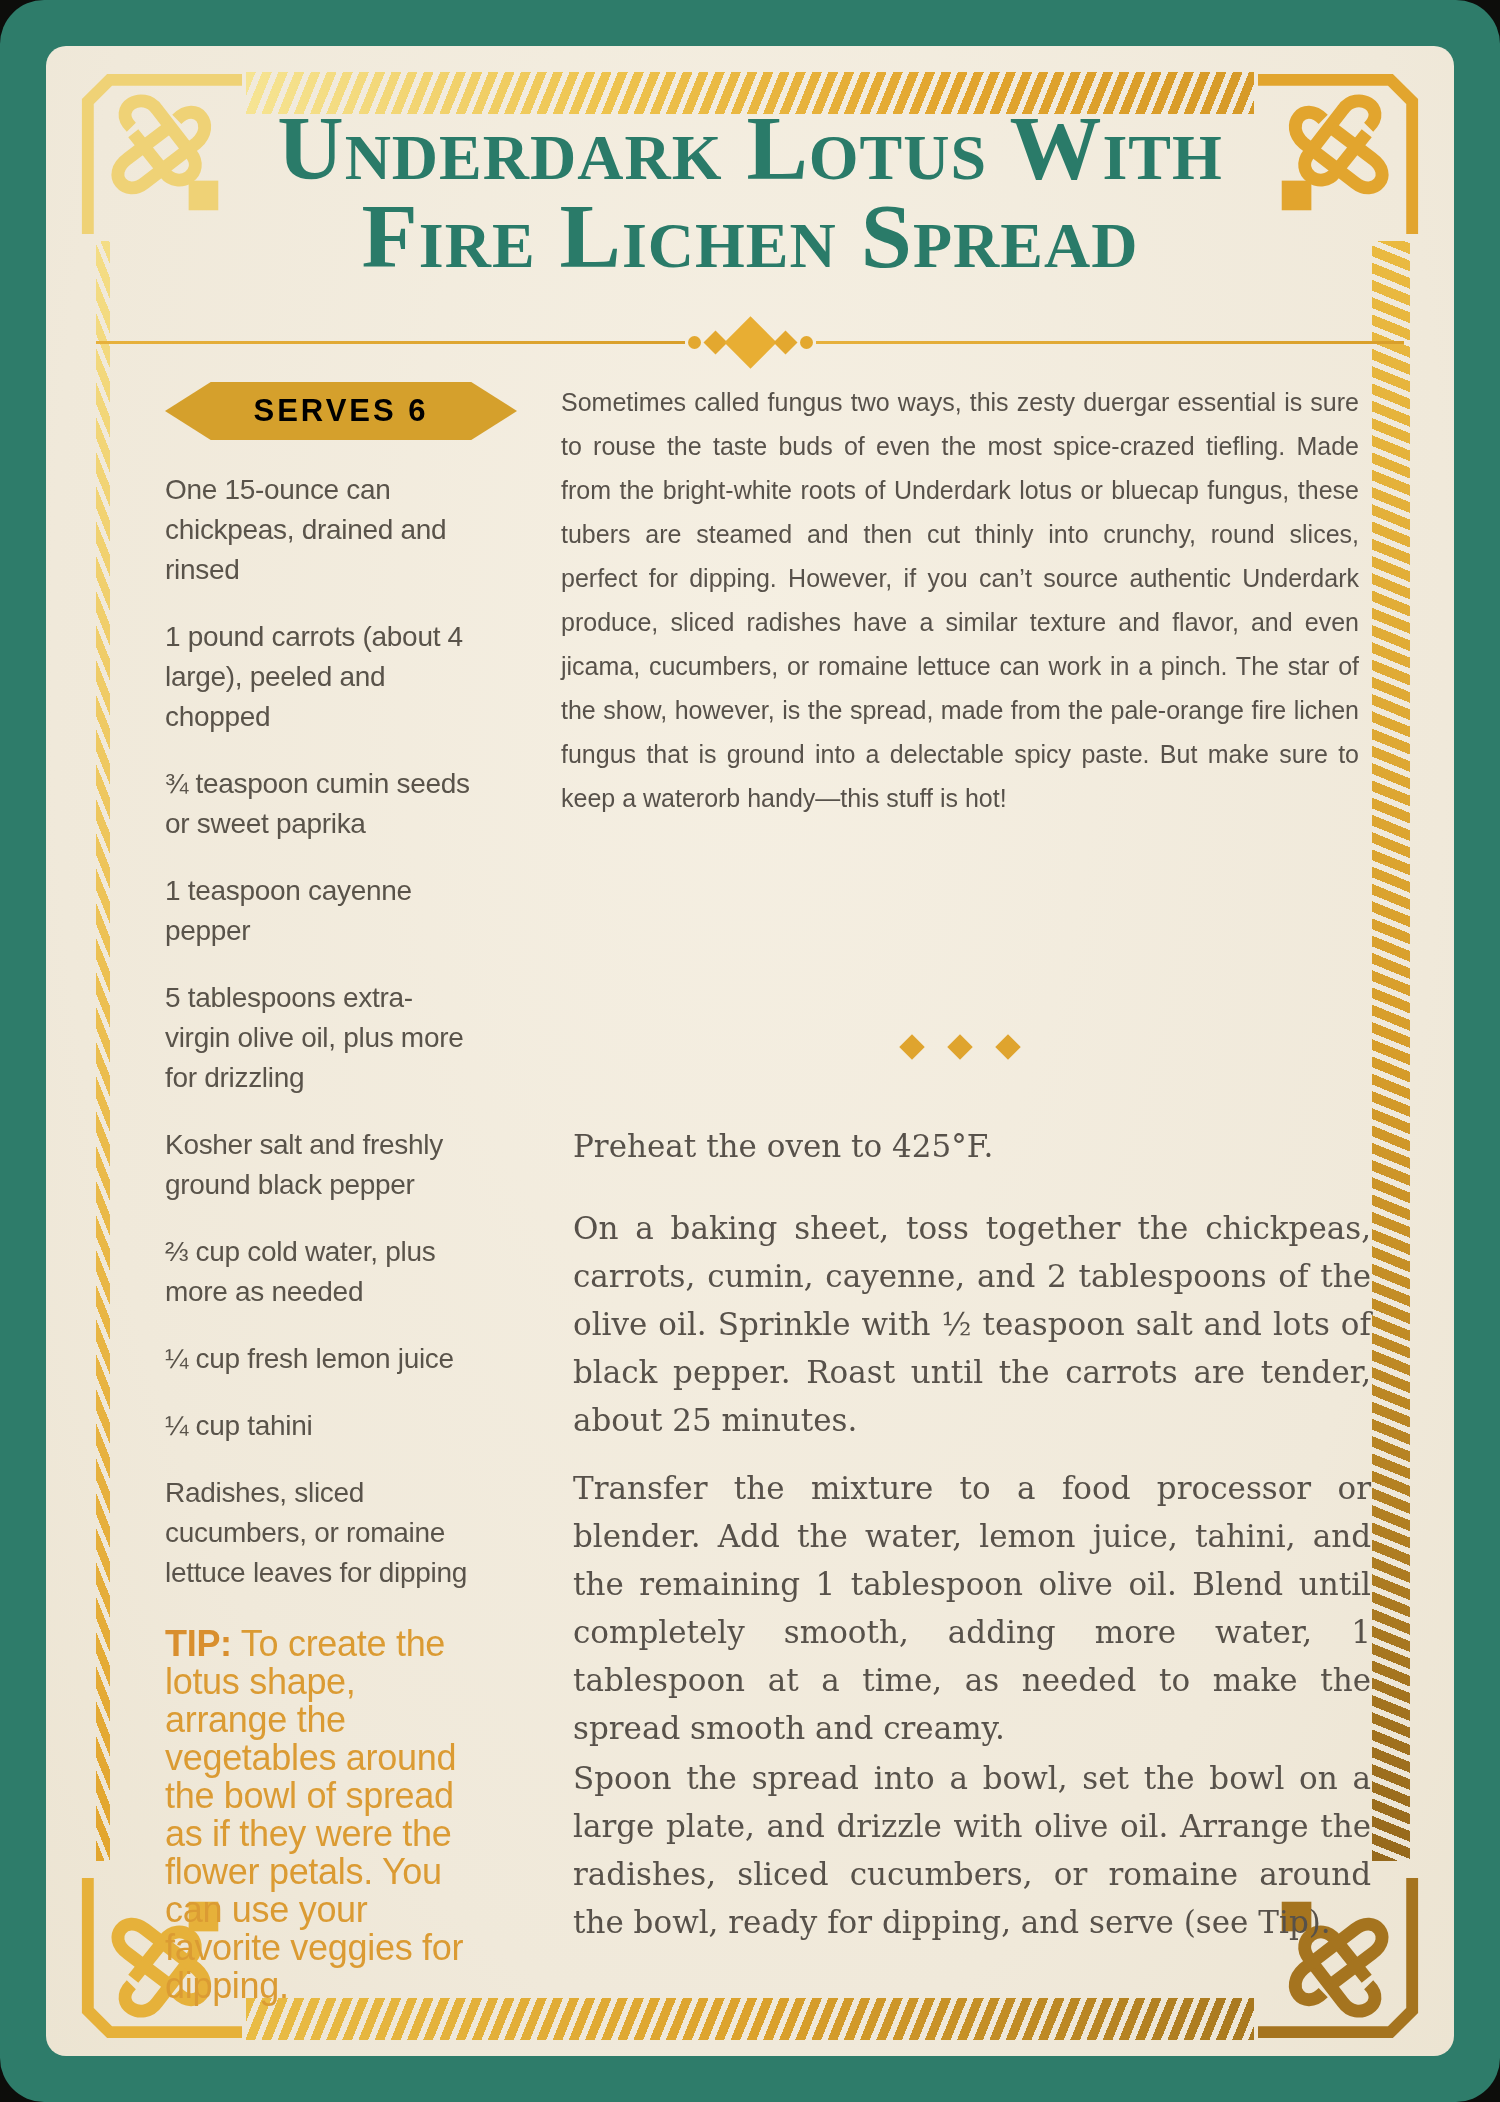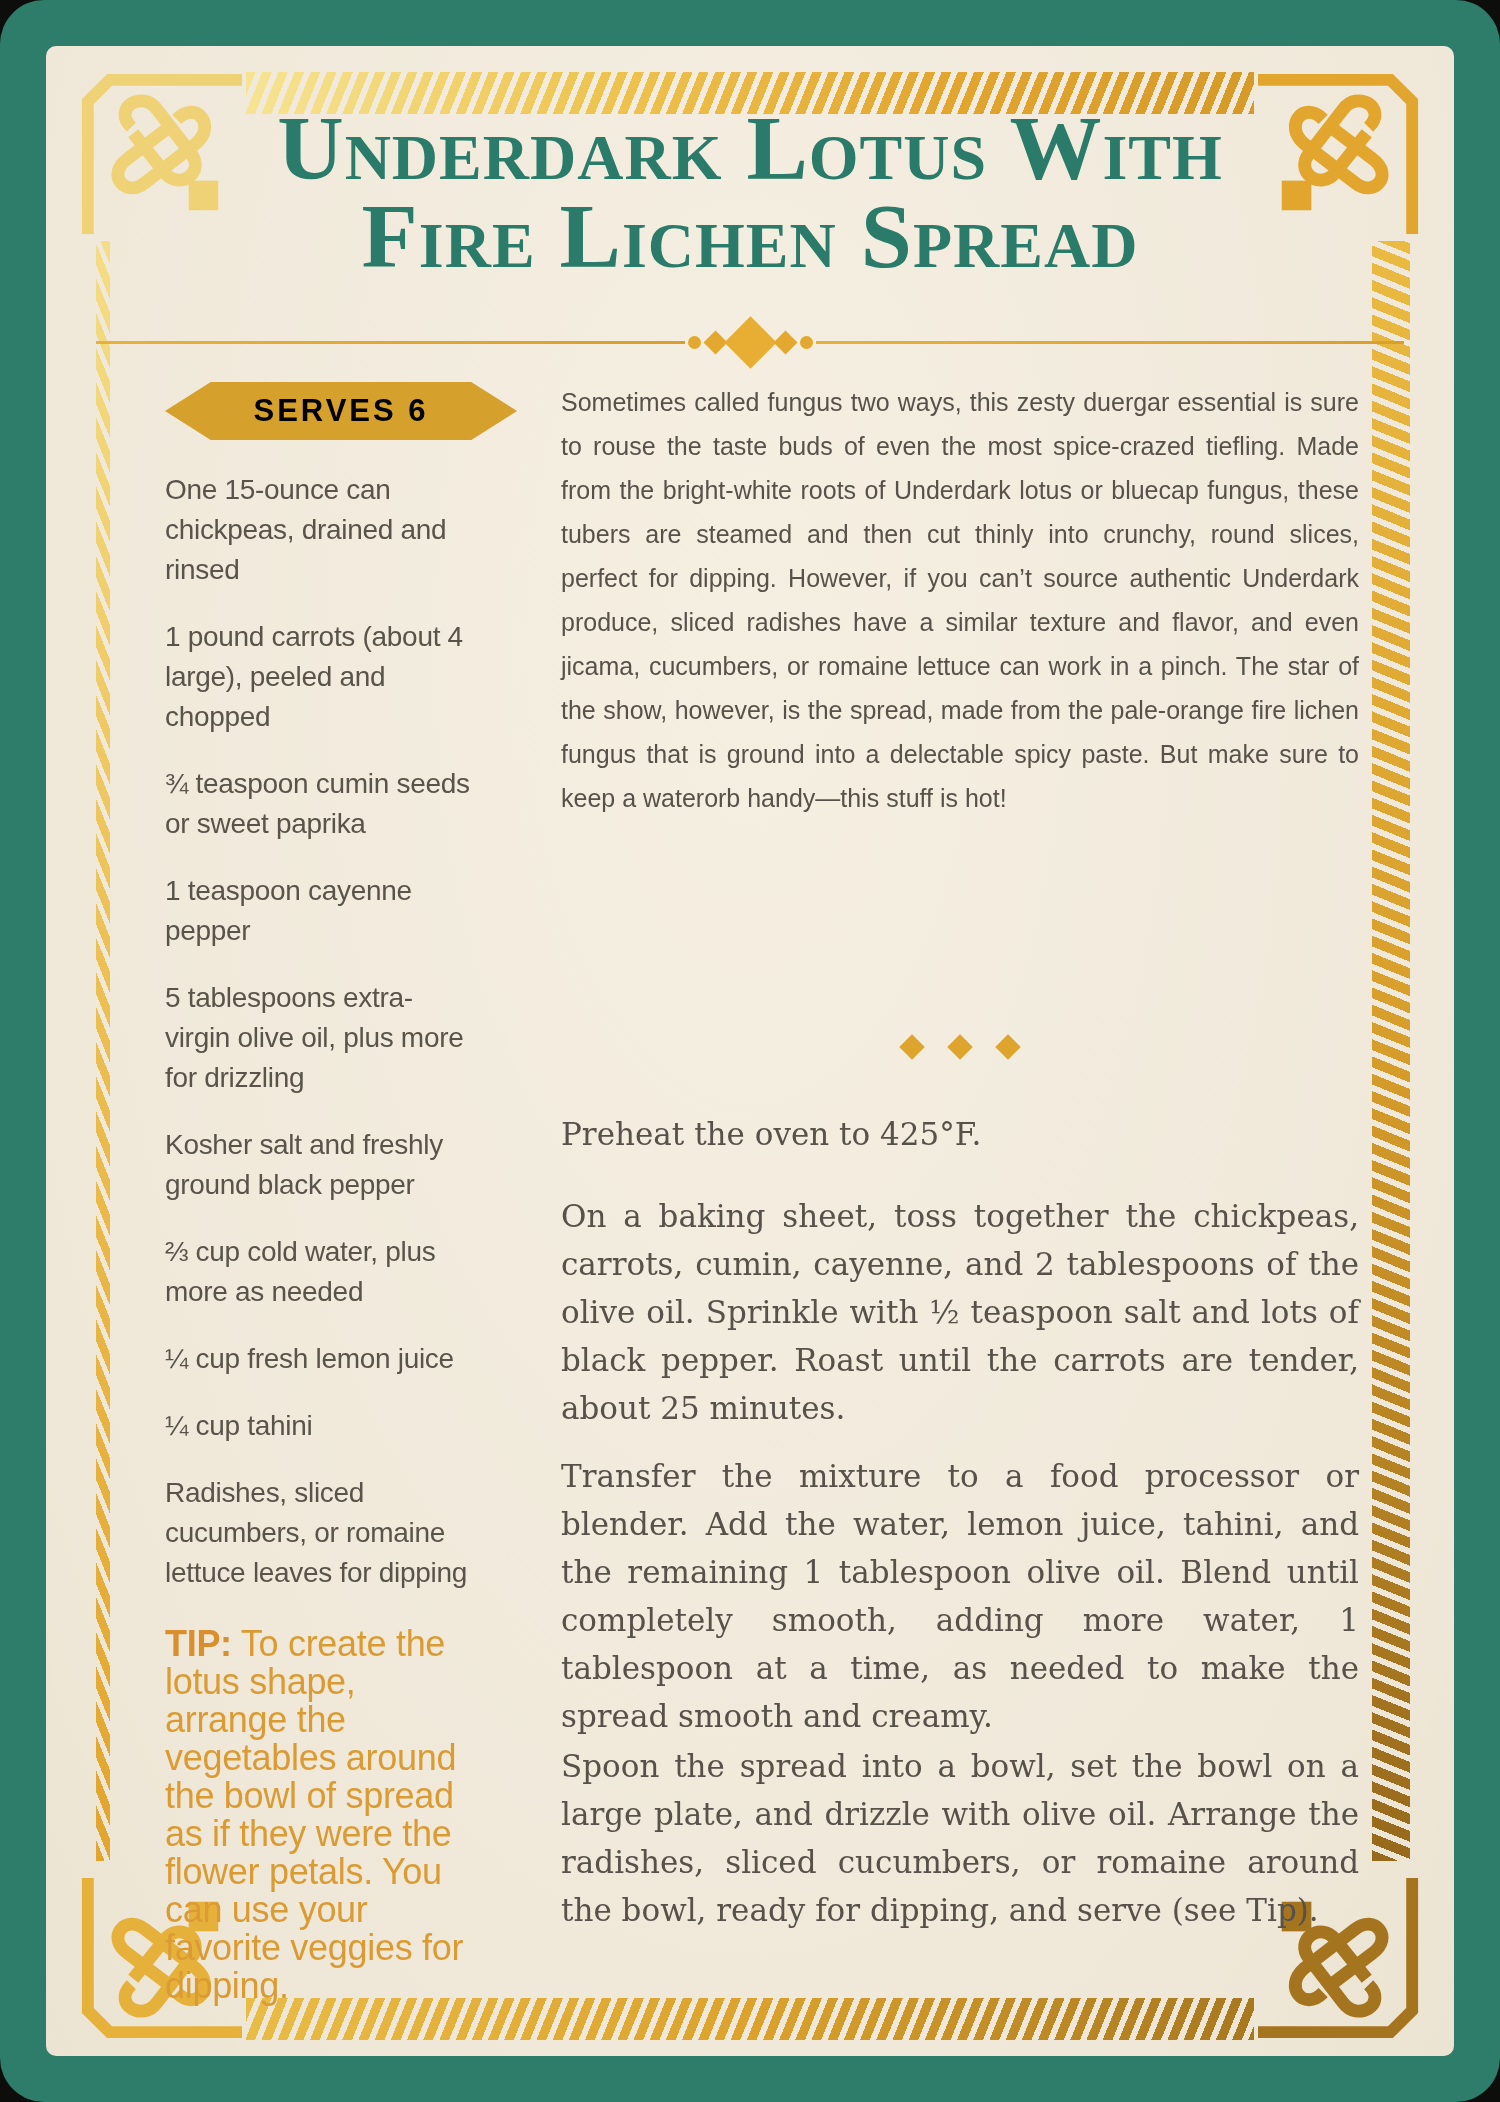--- a/index.html
+++ b/index.html
@@ -1,18 +1,18 @@
 <!DOCTYPE html>
 <html><head>
 <meta charset="utf-8">
 <style>
   html,body{margin:0;padding:0;background:#0d0d0b;}
   .stage{position:relative;width:1500px;height:2102px;overflow:hidden;}
   .card{position:absolute;inset:0;background:#2e7c6a;border-radius:44px;}
-  .paper{position:absolute;inset:46px;background:#f2ecdf;border-radius:10px;
+  .paper{position:absolute;inset:46px;background:#f2ecdf;border-radius:20px;
          background-image:radial-gradient(ellipse at 50% 30%, #f5efe2 0%, #f0e9da 70%, #ece4d2 100%);}
 
   
   .chain{position:absolute;left:200px;right:200px;height:42px;}
   .chain-top{top:26px;background:linear-gradient(90deg,#f6e493 0%,#eec44f 35%,#e2a52e 70%,#d69a28 100%);
     -webkit-mask:repeating-linear-gradient(112deg,#000 0 9px,transparent 9px 15px);
             mask:repeating-linear-gradient(112deg,#000 0 9px,transparent 9px 15px);}
   .chain-bottom{bottom:16px;background:linear-gradient(90deg,#e9bc45 0%,#dca22c 50%,#a8781f 100%);
     -webkit-mask:repeating-linear-gradient(112deg,#000 0 9px,transparent 9px 15px);
             mask:repeating-linear-gradient(112deg,#000 0 9px,transparent 9px 15px);}
@@ -55,21 +55,21 @@
   .tip{margin-top:32px !important;color:#db9b33;font-size:36px;line-height:38px;}
   .tip .tip-label{font-weight:700;color:#d98f2e;}
 
   
   .intro{position:absolute;top:334px;left:515px;width:798px;
          font-family:"Liberation Sans",sans-serif;font-size:25px;line-height:44px;
          color:#57514a;text-align:justify;}
   .diamonds{position:absolute;top:992px;left:515px;width:798px;display:flex;
             justify-content:center;gap:30px;}
   .diamonds i{width:18px;height:18px;background:#dfa42e;transform:rotate(45deg);}
-  .step{position:absolute;left:515px;width:798px;margin:0;
+  .step{position:absolute;left:515px;width:798px;margin:12px;
         font-family:"DejaVu Serif","Liberation Serif",serif;font-size:31px;line-height:48px;
         color:#57514a;}
   .just{text-align:justify;}
   .step-0{top:1064px;}
   .step-1{top:1146px;}
   .step-2{top:1406px;}
   .step-3{top:1696px;}
 </style>
 </head>
 <body>

